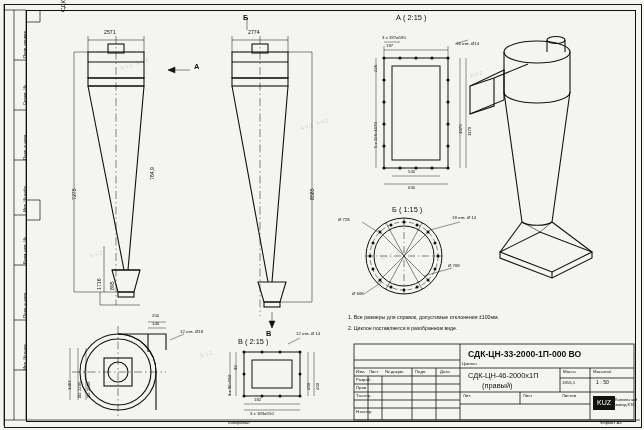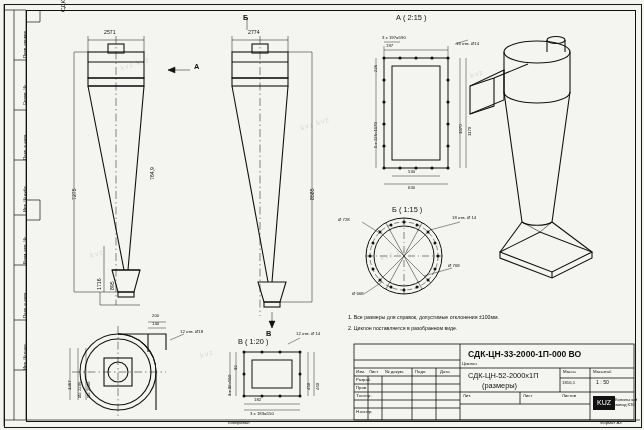--- a/index.html
+++ b/index.html
@@ -296,21 +296,21 @@
   <div class="txt t5 rot" style="left:468px;top:136px;">1170</div>
   <div class="txt t5" style="left:408px;top:170px;">530</div>
   <div class="txt t5" style="left:408px;top:186px;">630</div>
 
   <div class="txt t8" style="left:392px;top:206px;">Б ( 1:15 )</div>
   <div class="txt t5" style="left:338px;top:218px;">Ø 728</div>
   <div class="txt t5" style="left:452px;top:216px;">18 отв. Ø 14</div>
   <div class="txt t5" style="left:448px;top:264px;">Ø 768</div>
   <div class="txt t5" style="left:352px;top:292px;">Ø 668</div>
 
-  <div class="txt t8" style="left:238px;top:338px;">В ( 1:20 )</div>
+  <div class="txt t8" style="left:238px;top:338px;">В ( 2:15 )</div>
   <div class="txt t5" style="left:296px;top:332px;">12 отв. Ø 14</div>
   <div class="txt t5 rot" style="left:234px;top:370px;">92</div>
   <div class="txt t5 rot" style="left:228px;top:396px;">3 х 92=550</div>
   <div class="txt t5 rot" style="left:307px;top:390px;">450</div>
   <div class="txt t5 rot" style="left:316px;top:390px;">460</div>
   <div class="txt t5" style="left:254px;top:398px;">182</div>
   <div class="txt t5" style="left:250px;top:412px;">3 х 183=550</div>
 
   <div class="txt t5" style="left:152px;top:314px;">200</div>
   <div class="txt t5" style="left:152px;top:322px;">140</div>
@@ -354,22 +354,22 @@
   <div class="txt t5" style="left:415px;top:370px;">Подп.</div>
   <div class="txt t5" style="left:440px;top:370px;">Дата</div>
 
   <div class="txt t5" style="left:356px;top:378px;">Разраб.</div>
   <div class="txt t5" style="left:356px;top:386px;">Пров.</div>
   <div class="txt t5" style="left:356px;top:394px;">Т.контр.</div>
   <div class="txt t5" style="left:356px;top:402px;"></div>
   <div class="txt t5" style="left:356px;top:410px;">Н.контр.</div>
 
   <div class="txt t9 bold" style="left:468px;top:350px;">СДК-ЦН-33-2000-1П-000 ВО</div>
-  <div class="txt t8" style="left:468px;top:372px;">СДК-ЦН-52-2000х1П</div>
-  <div class="txt t8" style="left:482px;top:382px;">(размеры)</div>
+  <div class="txt t8" style="left:468px;top:372px;">СДК-ЦН-46-2000х1П</div>
+  <div class="txt t8" style="left:482px;top:382px;">(правый)</div>
   <div class="txt t5" style="left:462px;top:362px;">Циклон</div>
 
   <div class="txt t5" style="left:463px;top:394px;">Лит.</div>
   <div class="txt t5" style="left:563px;top:370px;">Масса</div>
   <div class="txt t5" style="left:593px;top:370px;">Масштаб</div>
   <div class="txt t5" style="left:562px;top:381px;">1816,1</div>
   <div class="txt t6" style="left:596px;top:380px;">1 : 50</div>
   <div class="txt t5" style="left:523px;top:394px;">Лист</div>
   <div class="txt t5" style="left:562px;top:394px;">Листов</div>
 

